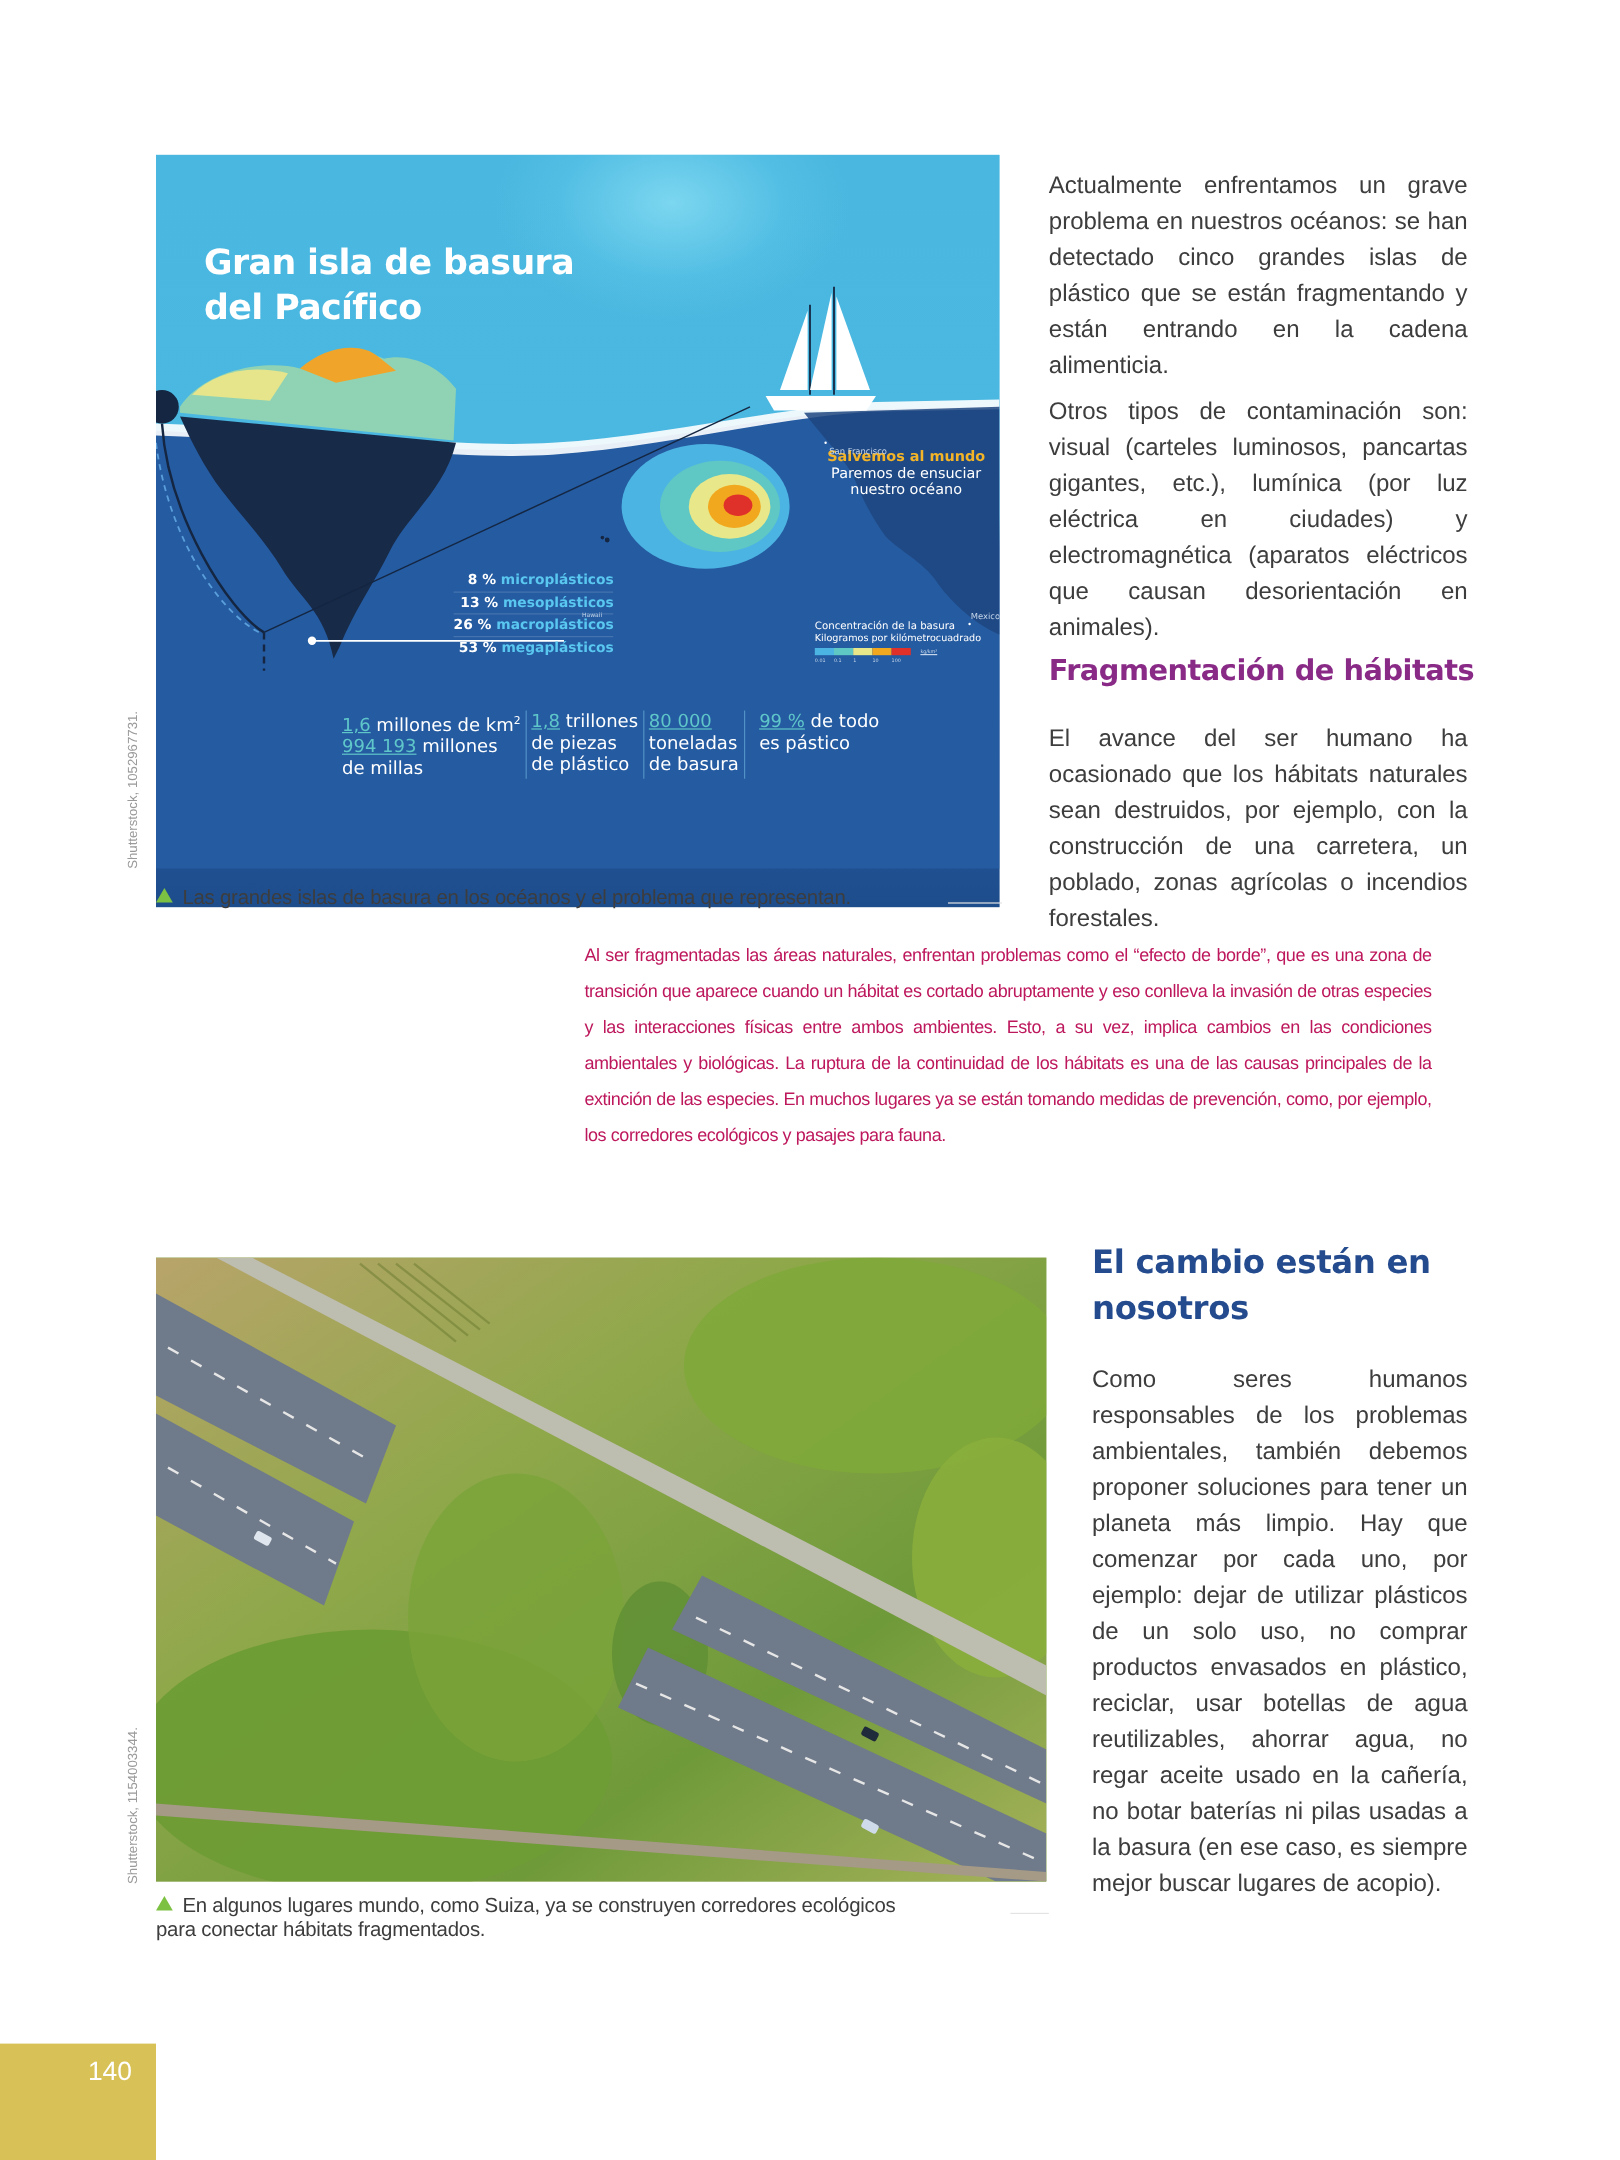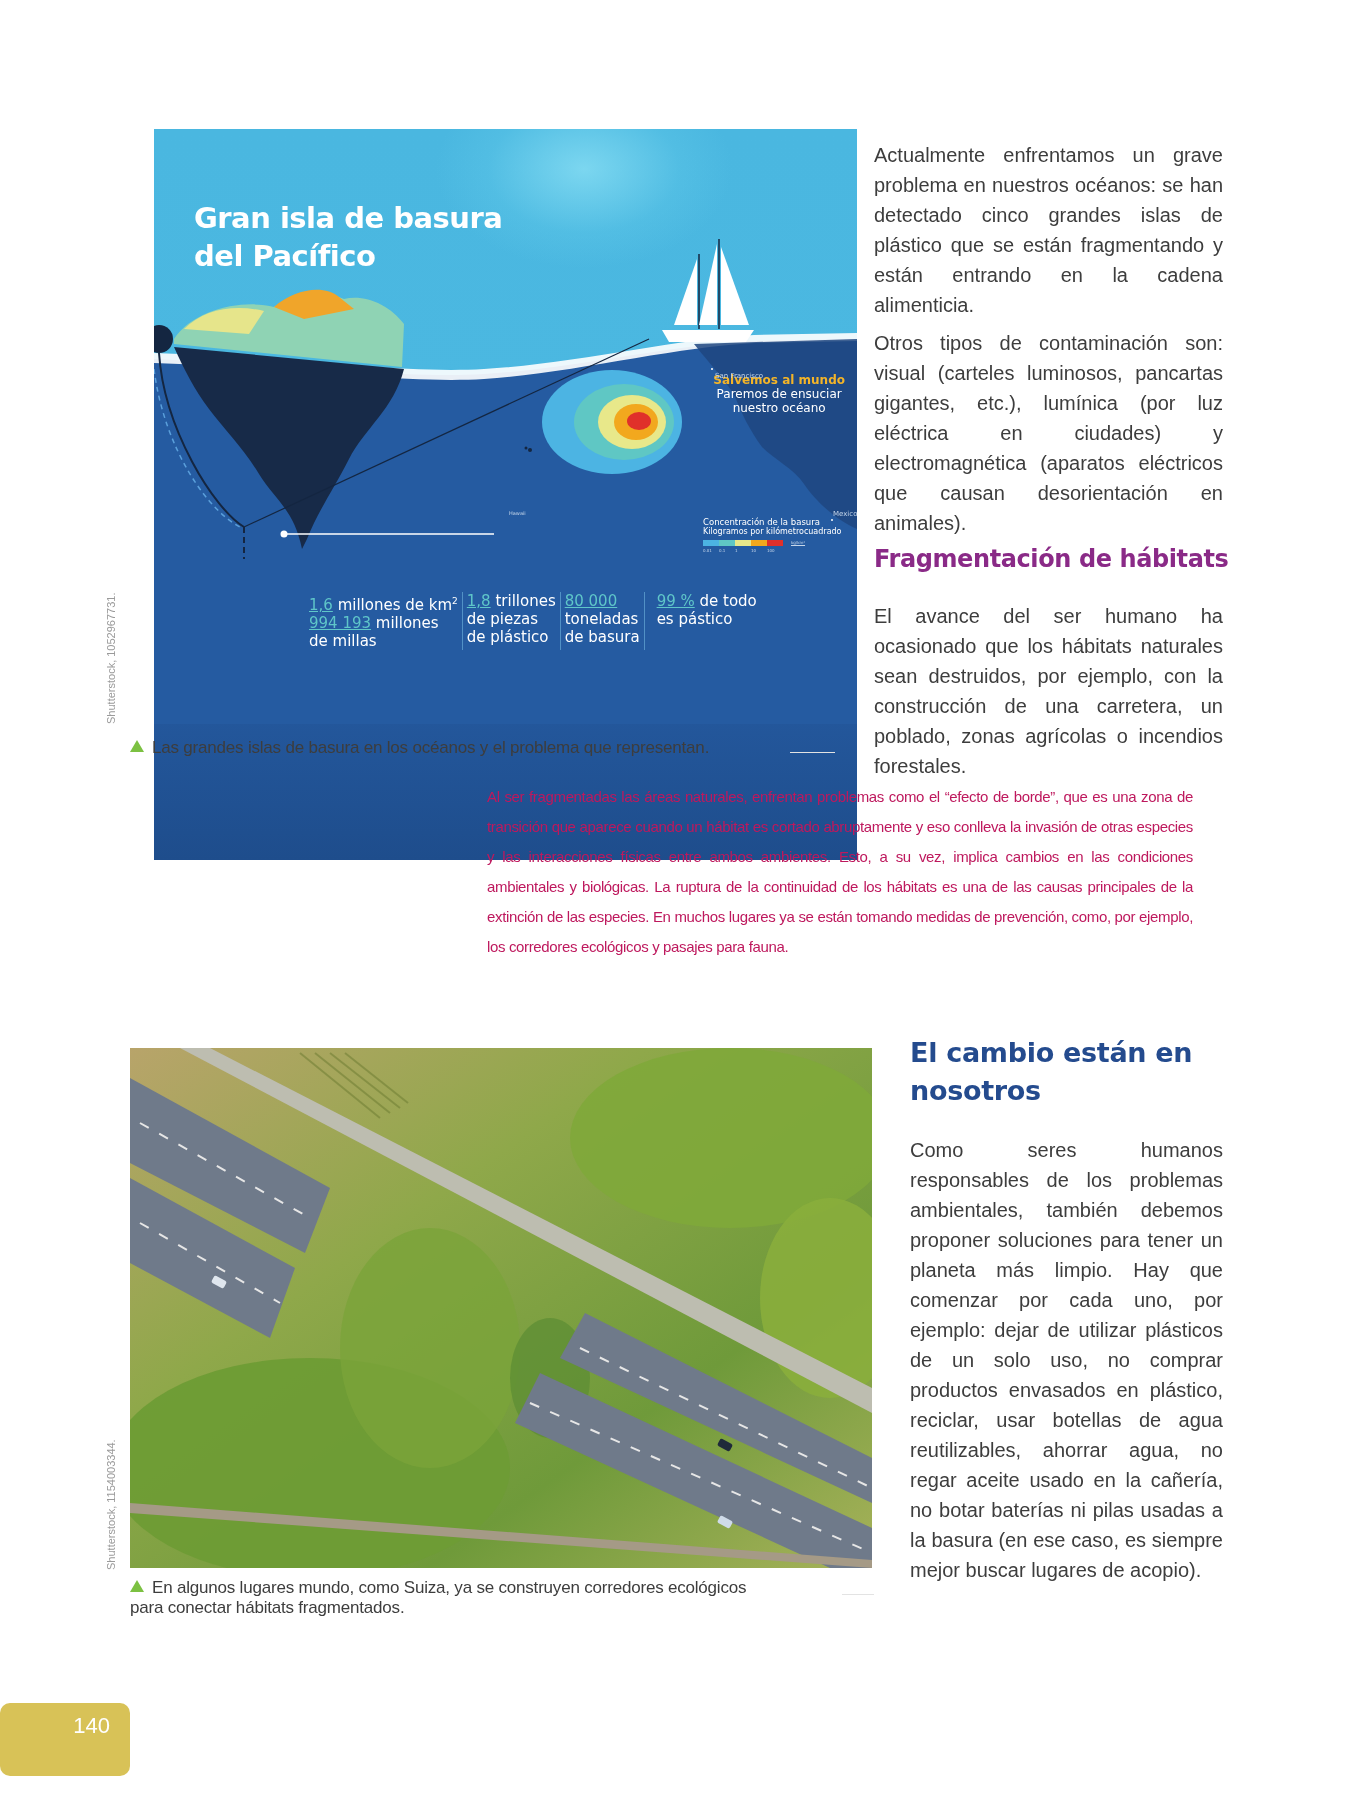--- a/index.html
+++ b/index.html
@@ -6,24 +6,23 @@
   body {
     width: 1350px; height: 1800px; position: relative; overflow: hidden;
     background: #ffffff;
     font-family: "Liberation Sans", "DejaVu Sans", sans-serif;
     color: #3a3a3a;
   }
   .abs { position: absolute; }
 
   
   #infographic {
-    left: 130px; top: 129px; width: 703px; height: 731px;
+    left: 130px; top: 129px; width: 703px; height: 627px;
     overflow: hidden;
     background: linear-gradient(180deg, #4ab7e0 0%, #4bb8e1 40%, #45b0dc 48%, #2f6fae 52%, #255aa0 75%, #1e4d8c 100%);
-    margin-left: 24px;
   }
   #infographic .sun {
     position: absolute; left: 280px; top: -60px; width: 300px; height: 200px;
     background: radial-gradient(ellipse at center, rgba(140,225,245,0.75) 0%, rgba(100,205,235,0.3) 45%, rgba(75,184,225,0) 70%);
   }
   #infographic svg.scene { position: absolute; left: 0; top: 0; }
   .ig-title {
     position: absolute; left: 40px; top: 70px;
     font-size: 29px; font-weight: bold; color: #ffffff; line-height: 38px;
     font-family: "DejaVu Sans", sans-serif; letter-spacing: -0.5px;
@@ -92,23 +91,22 @@
     letter-spacing: -0.35px;
   }
 
   
   #aerial {
     left: 130px; top: 1048px; width: 742px; height: 520px; overflow: hidden;
     background: #7a9a3a;
   }
 
   .page-tab {
-    position: absolute; left: 0; top: 1703px; width: 130px; height: 73px;
+    position: absolute; left: 0; top: 1703px; width: 130px; height: 97px;
     background: #d8c257;
-    border-radius: 10px;
   }
   .page-num {
     position: absolute; right: 20px; top: 10px; font-size: 22px; color: #ffffff;
   }
 </style>
 </head>
 <body>
 
 <div id="infographic" class="abs">
   <div class="sun"></div>
@@ -164,20 +162,26 @@
   <div class="slogan">
     <span class="hl">Salvemos al mundo</span>
     <span>Paremos de ensuciar</span><br>
     <span>nuestro océano</span>
   </div>
 
   <span class="map-label" style="left:561px; top:243px;">San Francisco</span>
   <span class="map-label" style="left:659px; top:381px;padding-left:20px;">Mexico</span>
   <span class="map-label" style="left:355px; top:381px; font-size:5px;">Hawaii</span>
 
+  <div class="plastic-list">
+    <div class="row"><span>8 %</span> <span class="type">microplásticos</span></div>
+    <div class="row"><span>13 %</span> <span class="type">mesoplásticos</span></div>
+    <div class="row"><span>26 %</span> <span class="type">macroplásticos</span></div>
+    <div class="row" style="border-bottom:none"><span>53 %</span> <span class="type">megaplásticos</span></div>
+  </div>
 
   <div class="legend">
     <div class="t1">Concentración de la basura</div>
     <div class="t2">Kilogramos por kilómetrocuadrado</div>
     <div class="bar" id="legend-bar">
         <span style="background: rgb(76, 180, 227);"></span>
         <span style="background: rgb(95, 199, 196);"></span>
         <span style="background: rgb(232, 232, 138);"></span>
         <span style="background: rgb(242, 168, 30);"></span>
         <span style="background: rgb(224, 48, 42);"></span>

